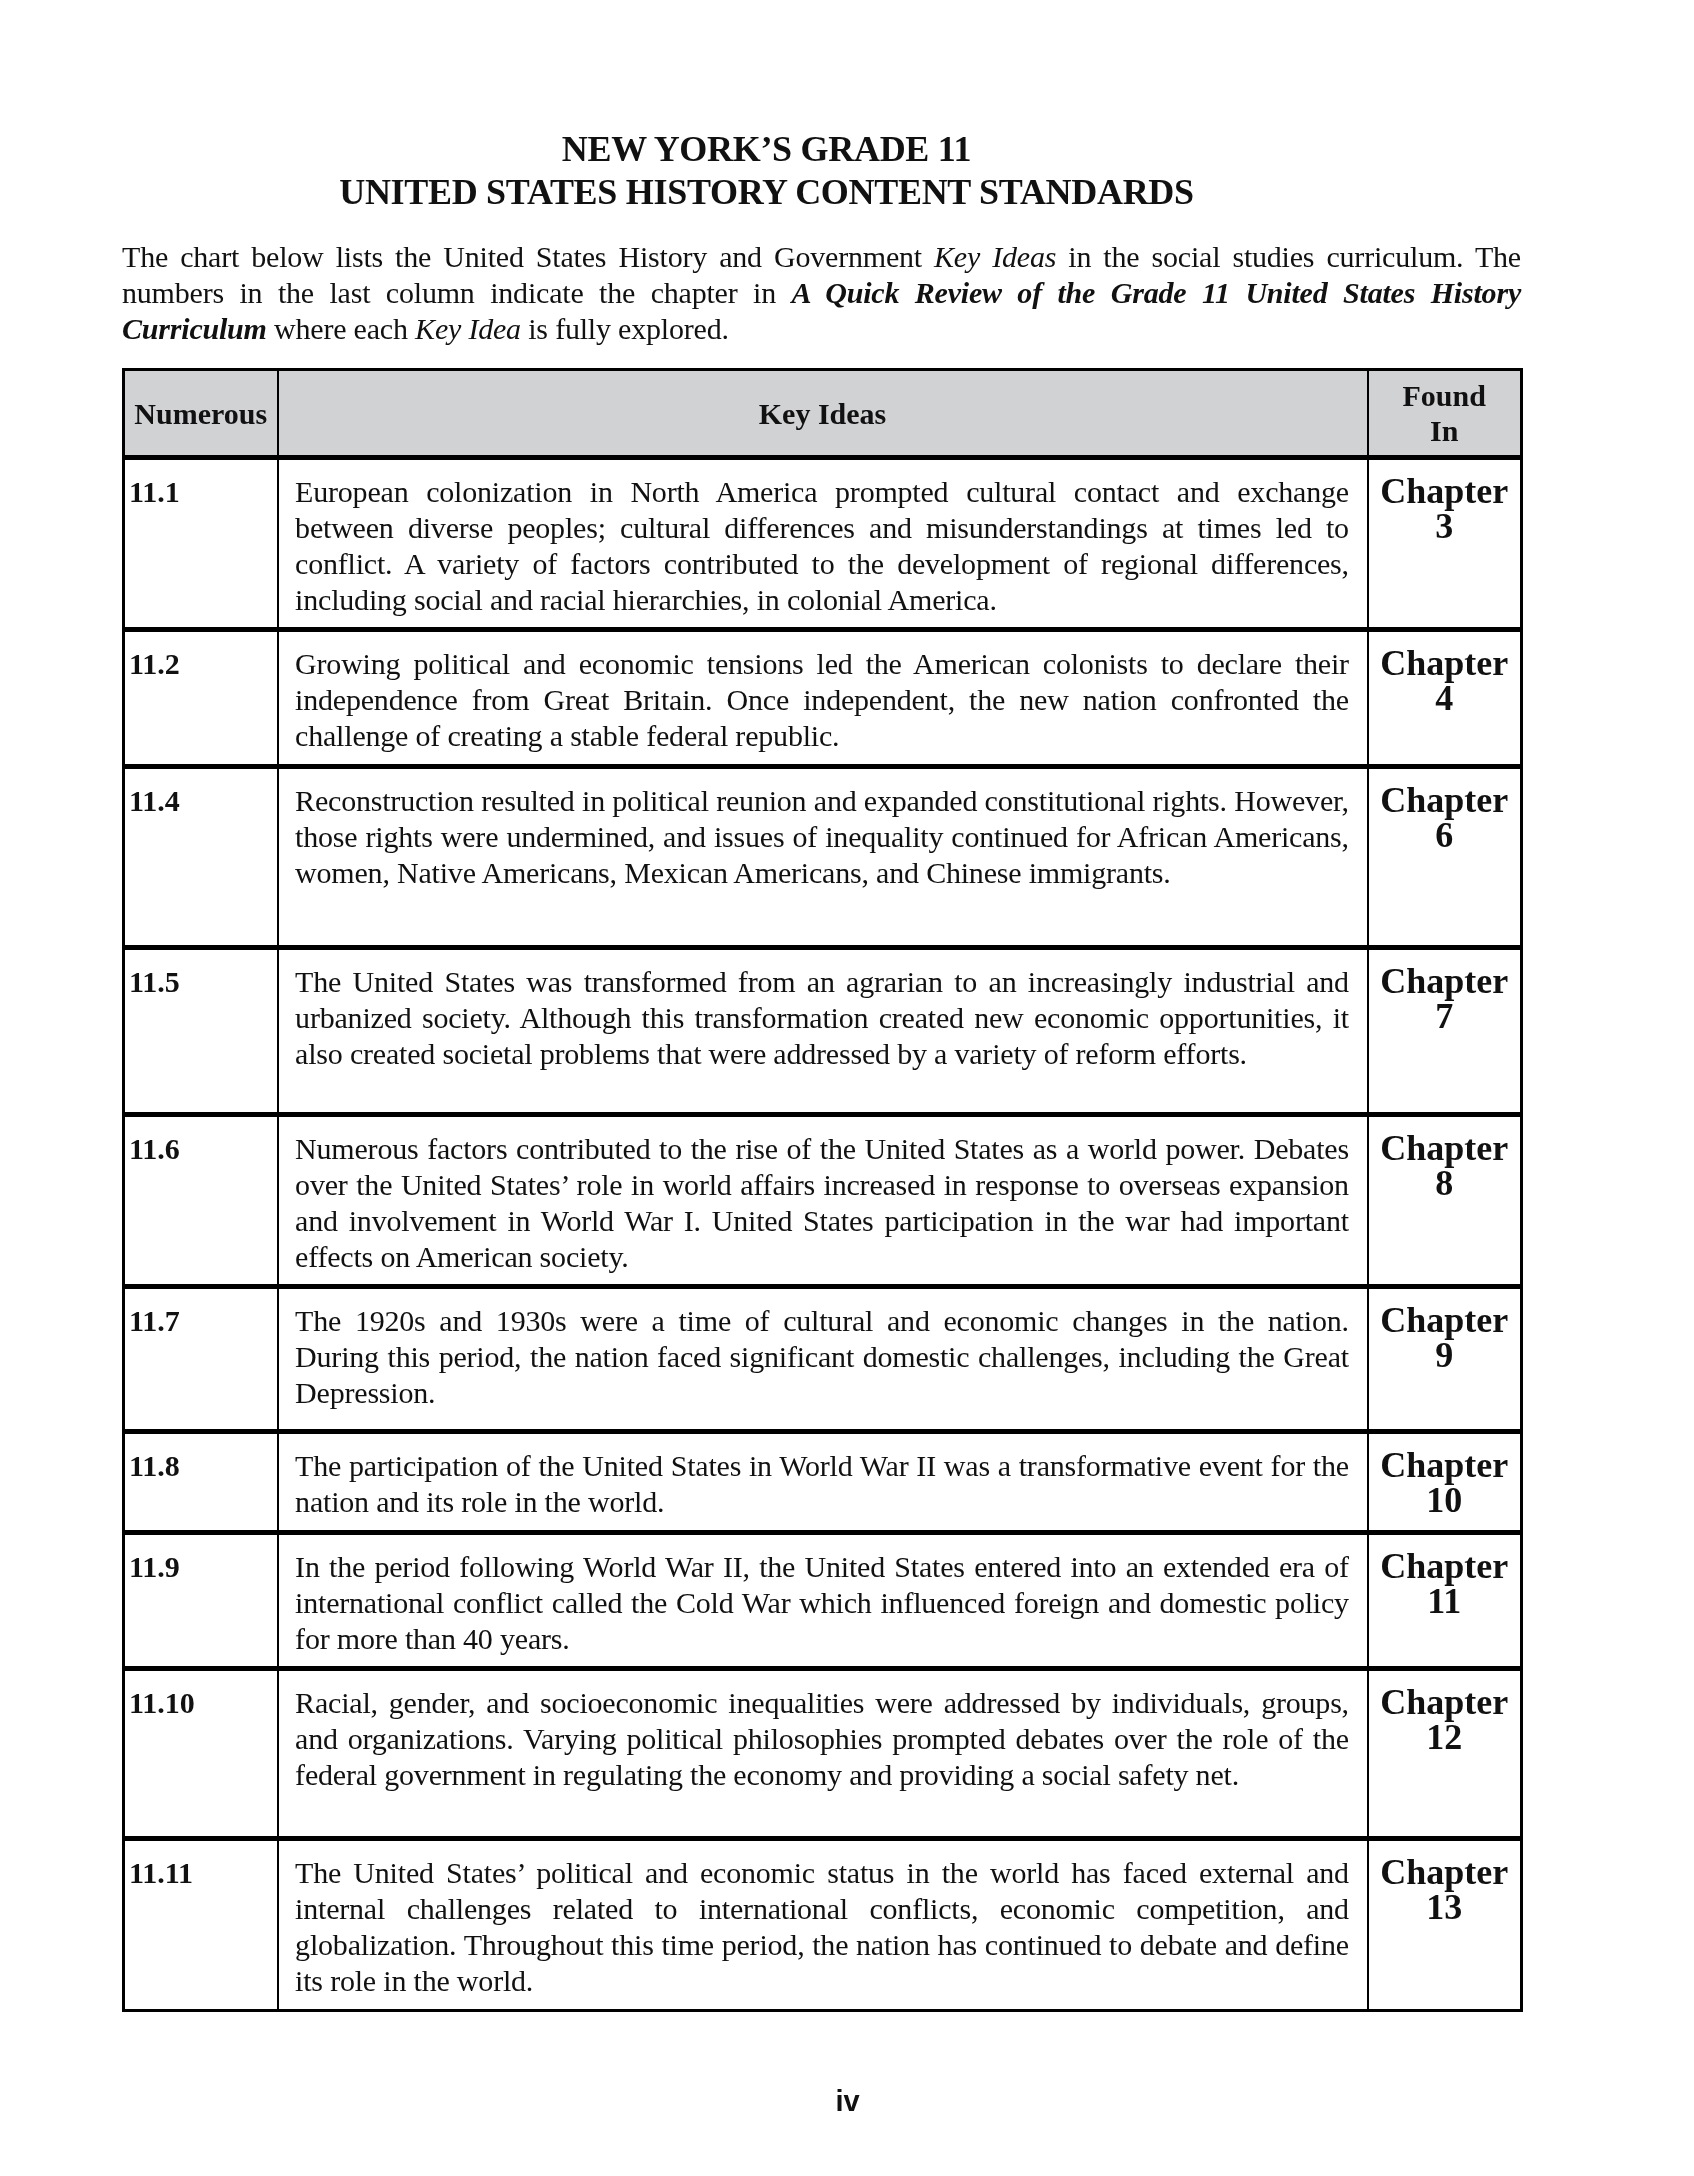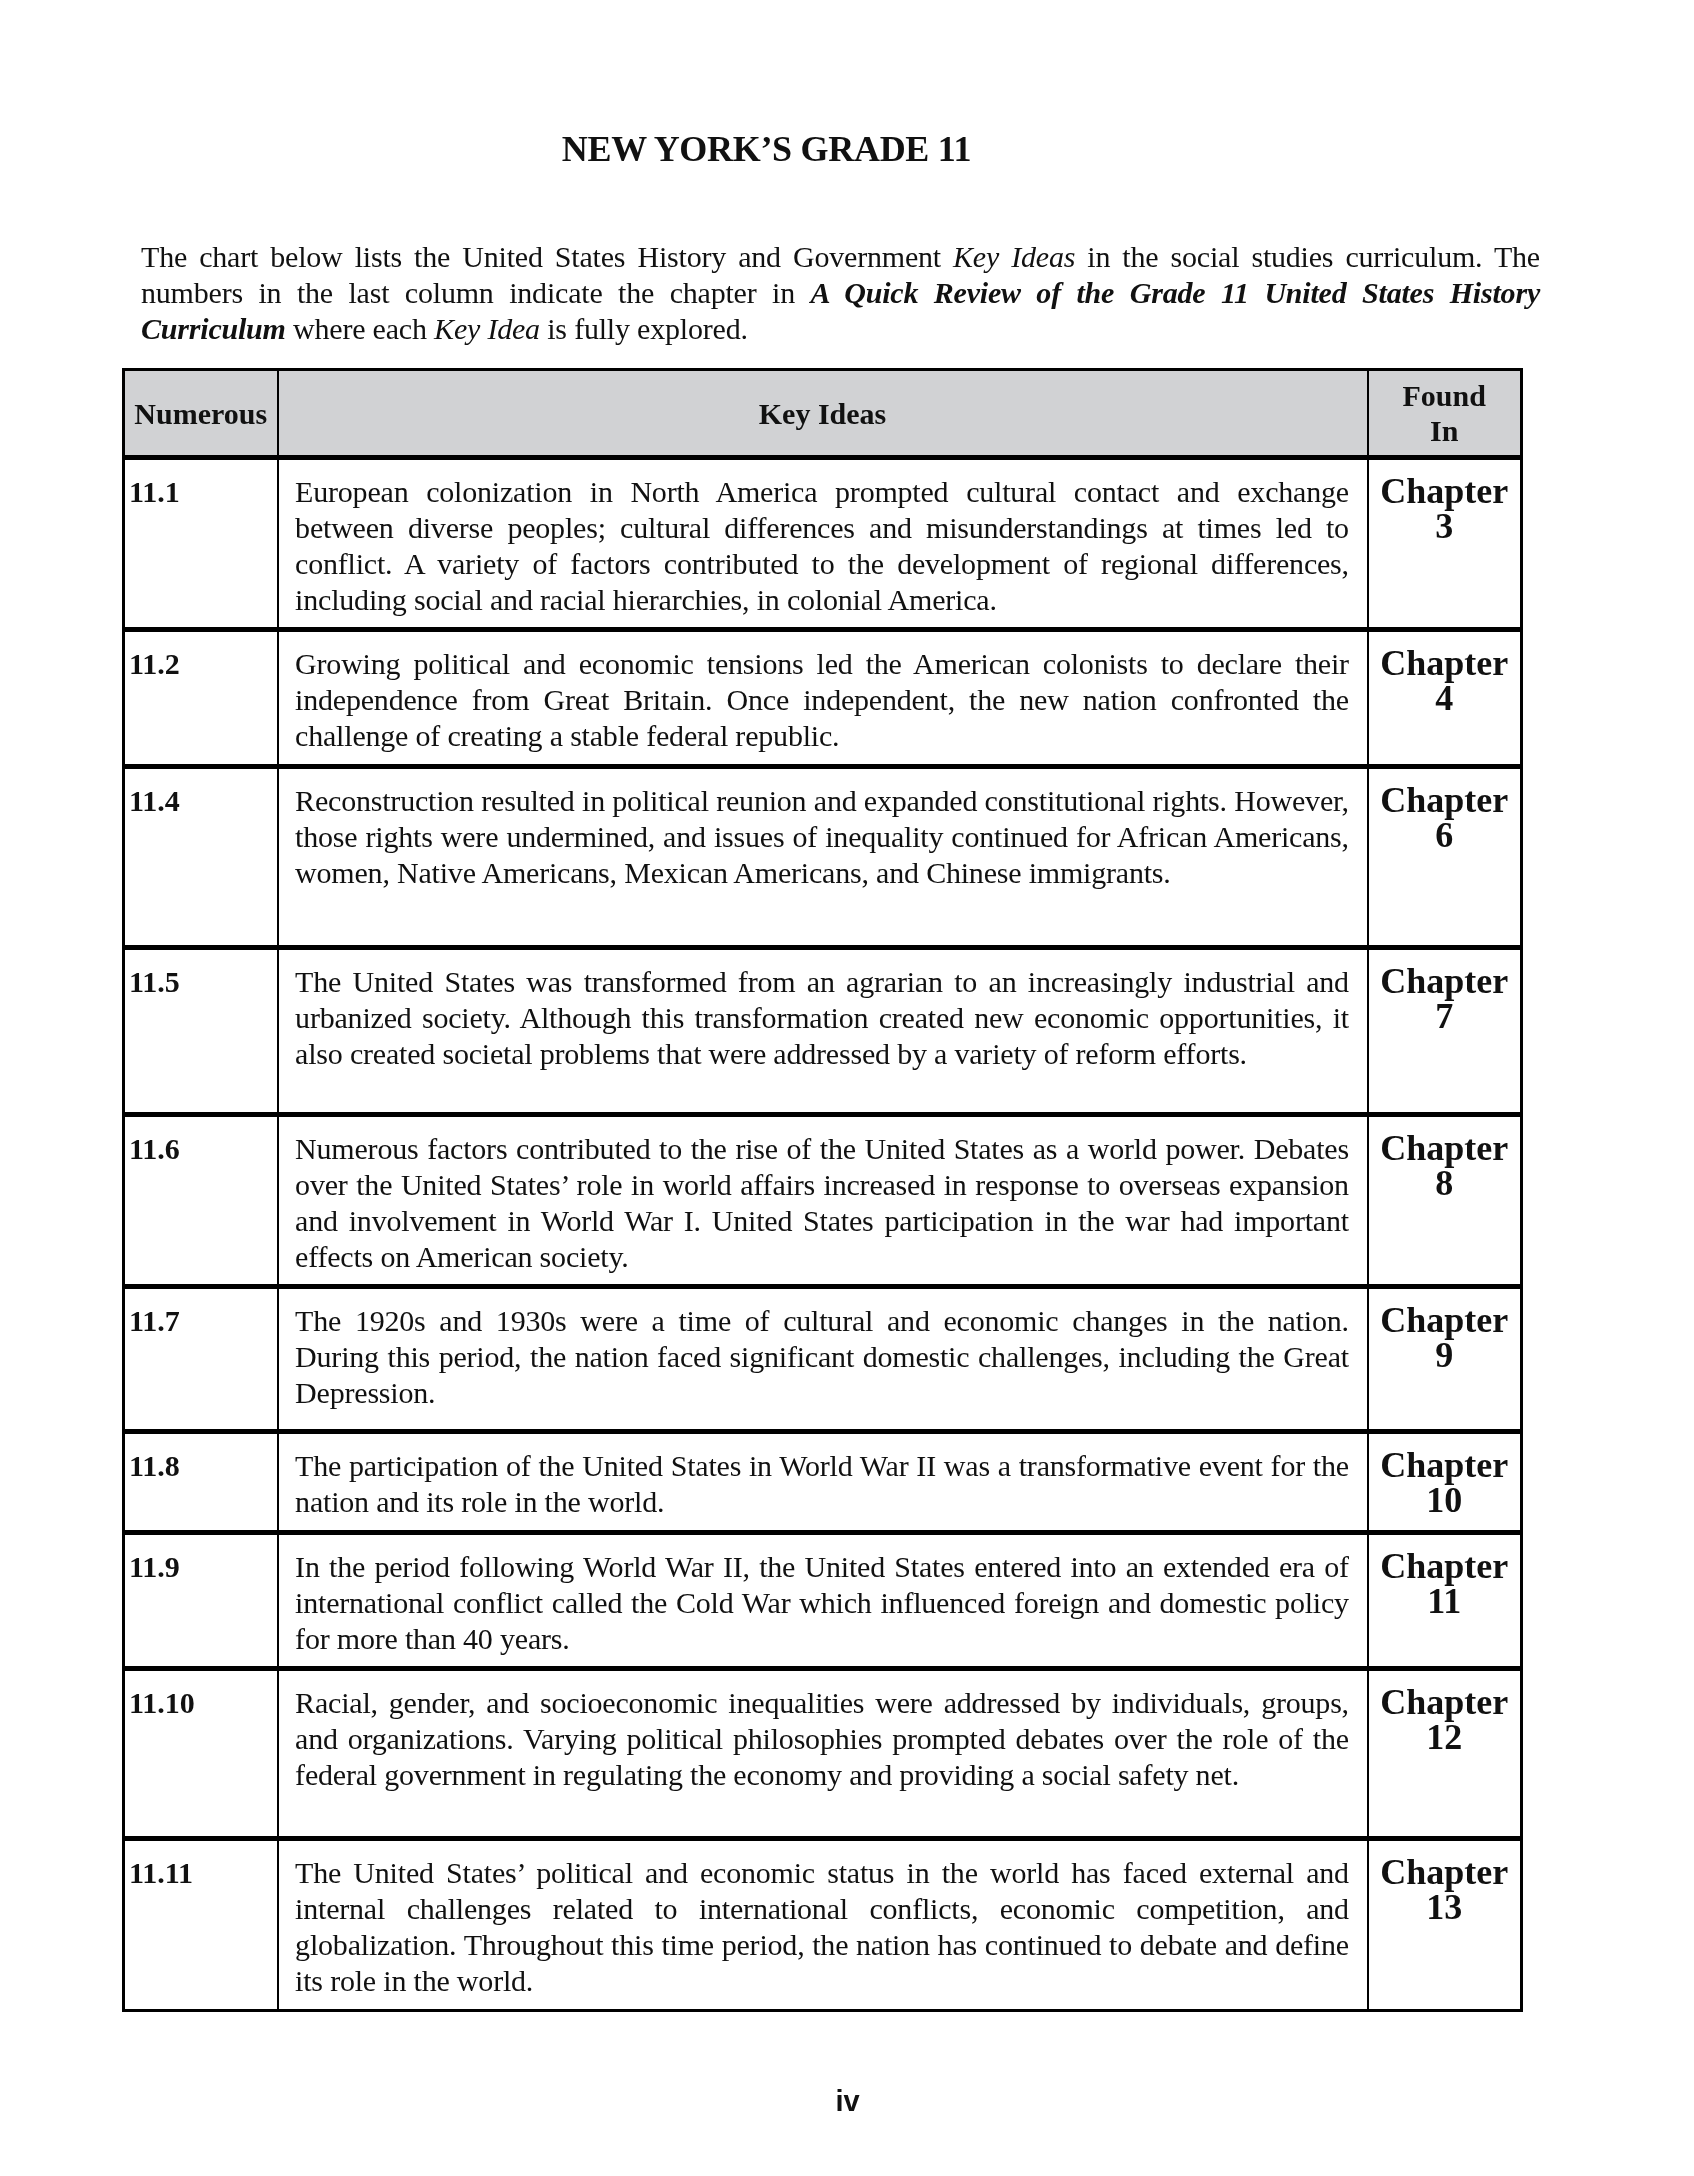--- a/index.html
+++ b/index.html
@@ -9,21 +9,20 @@
   }
   .title {
     position: absolute; left: 0; width: 1533px; top: 128px;
     text-align: center; font-weight: bold; font-size: 36px; line-height: 43px;
     letter-spacing: -0.3px;
   }
   .intro {
     position: absolute; left: 122px; width: 1399px; top: 239px;
     font-size: 30px; line-height: 36px; text-align: justify;
     letter-spacing: -0.2px;
-    margin-left: 19px;
   }
   .intro i { font-style: italic; }
   .intro b { font-weight: bold; font-style: italic; }
   table.standards {
     position: absolute; left: 122px; top: 368px; width: 1399px;
     border-collapse: collapse; border: 3.9px solid #000; table-layout: fixed;
   }
   table.standards col.c1 { width: 154px; }
   table.standards col.c2 { width: 1090px; }
   table.standards col.c3 { width: 154px; }
@@ -49,20 +48,21 @@
     position: absolute; left: 0; width: 1695px; top: 2085px;
     text-align: center; font-family: "Liberation Sans", "DejaVu Sans", sans-serif;
     font-weight: bold; font-size: 29px;
   }
 </style>
 </head>
 <body>
 
 <div class="title">
   <div>NEW YORK’S GRADE 11</div>
+  <div>UNITED STATES HISTORY CONTENT STANDARDS</div>
 </div>
 
 <div class="intro"><span>The chart below lists the United States History and Government </span><i>Key Ideas</i><span> in the social studies curriculum. The numbers in the last column indicate the chapter in </span><b>A Quick Review of the Grade 11 United States History Curriculum</b><span> where each </span><i>Key Idea</i><span> is fully explored.</span></div>
 
 <table class="standards">
   <colgroup>
       <col class="c1">
       <col class="c2">
       <col class="c3">
     </colgroup>

